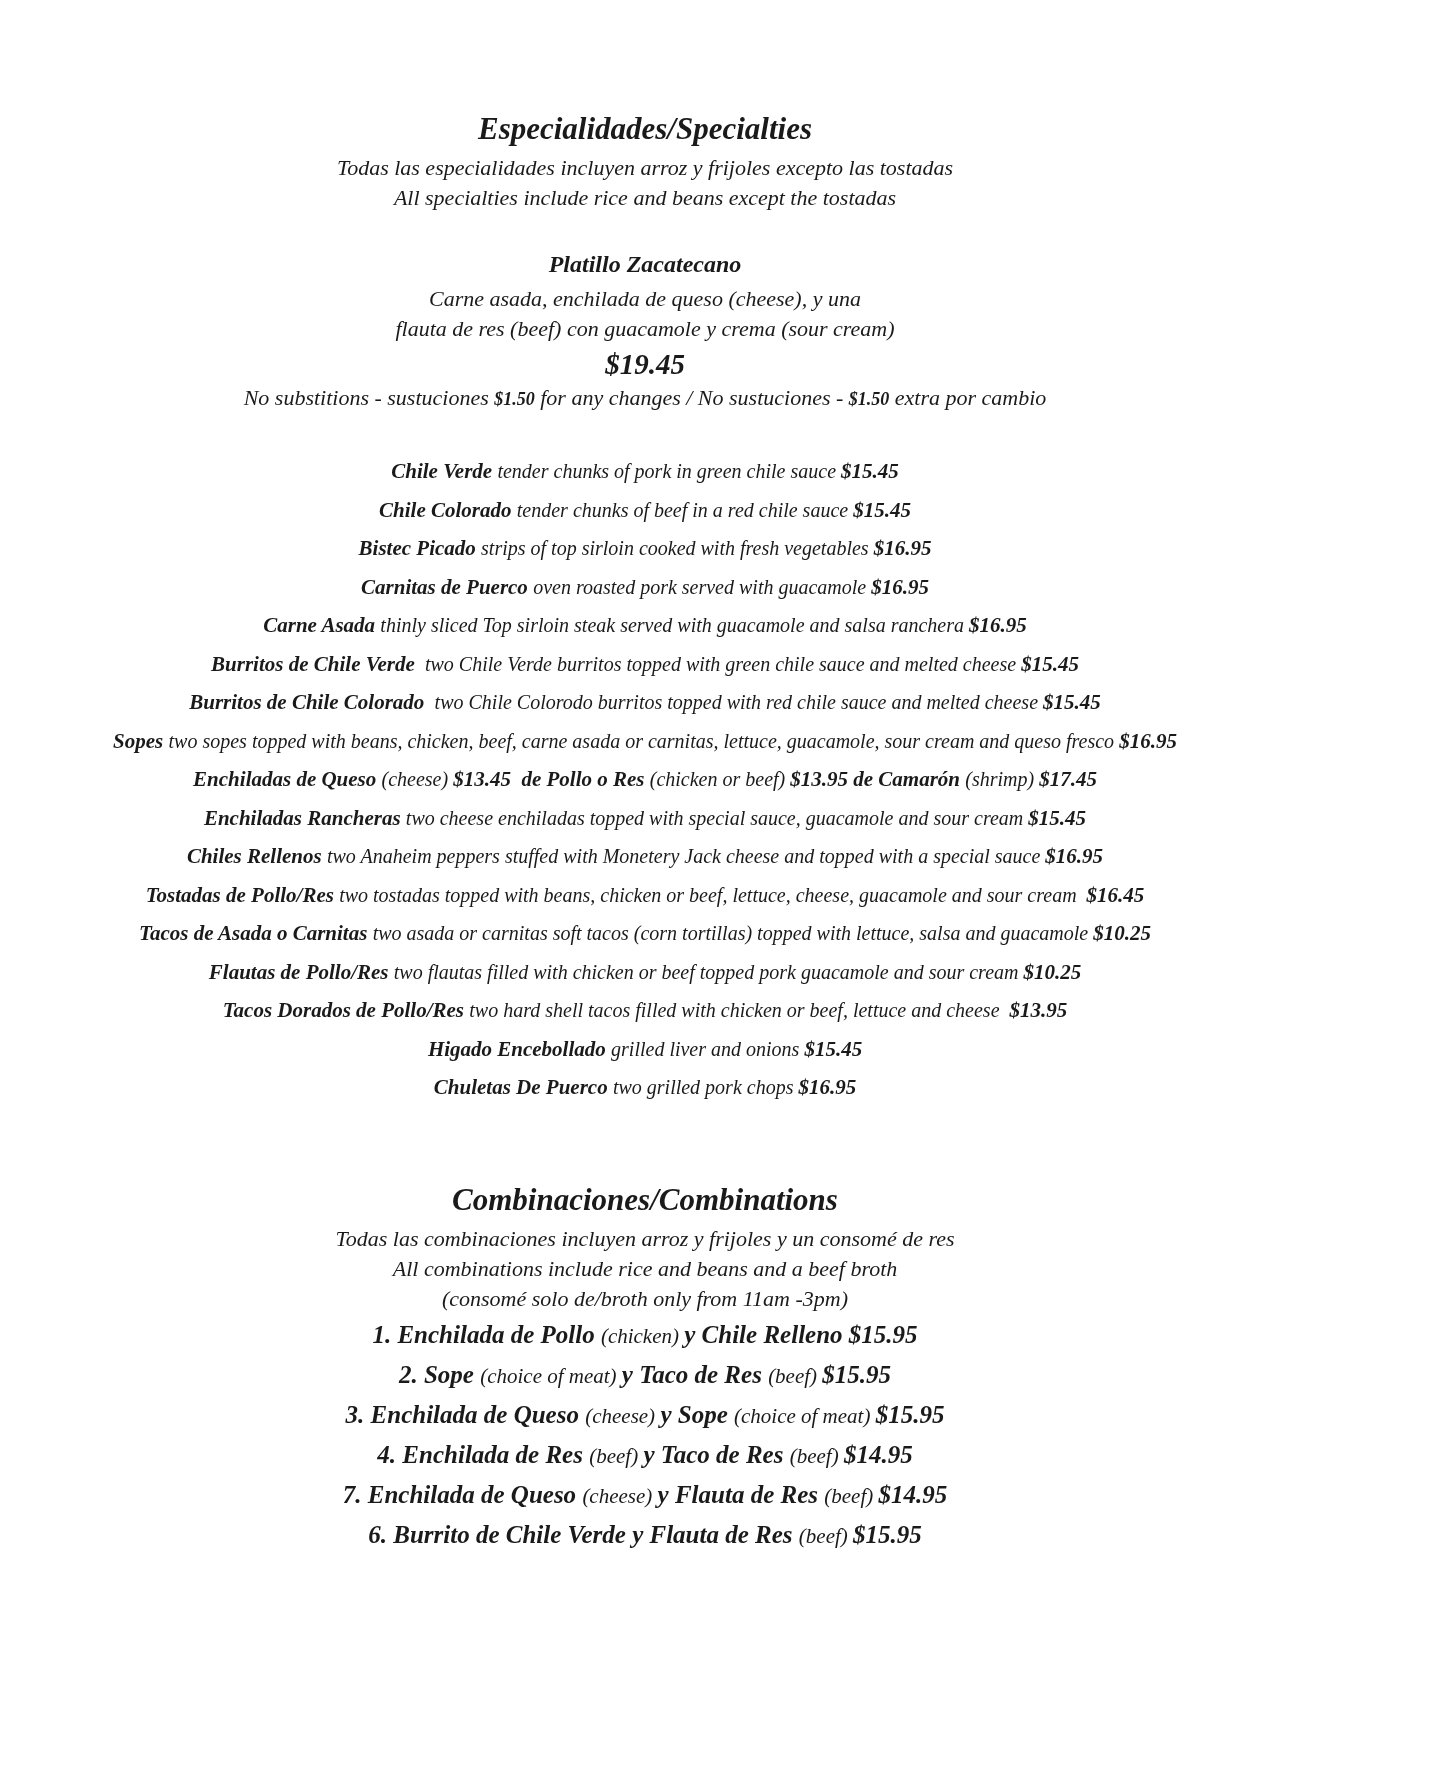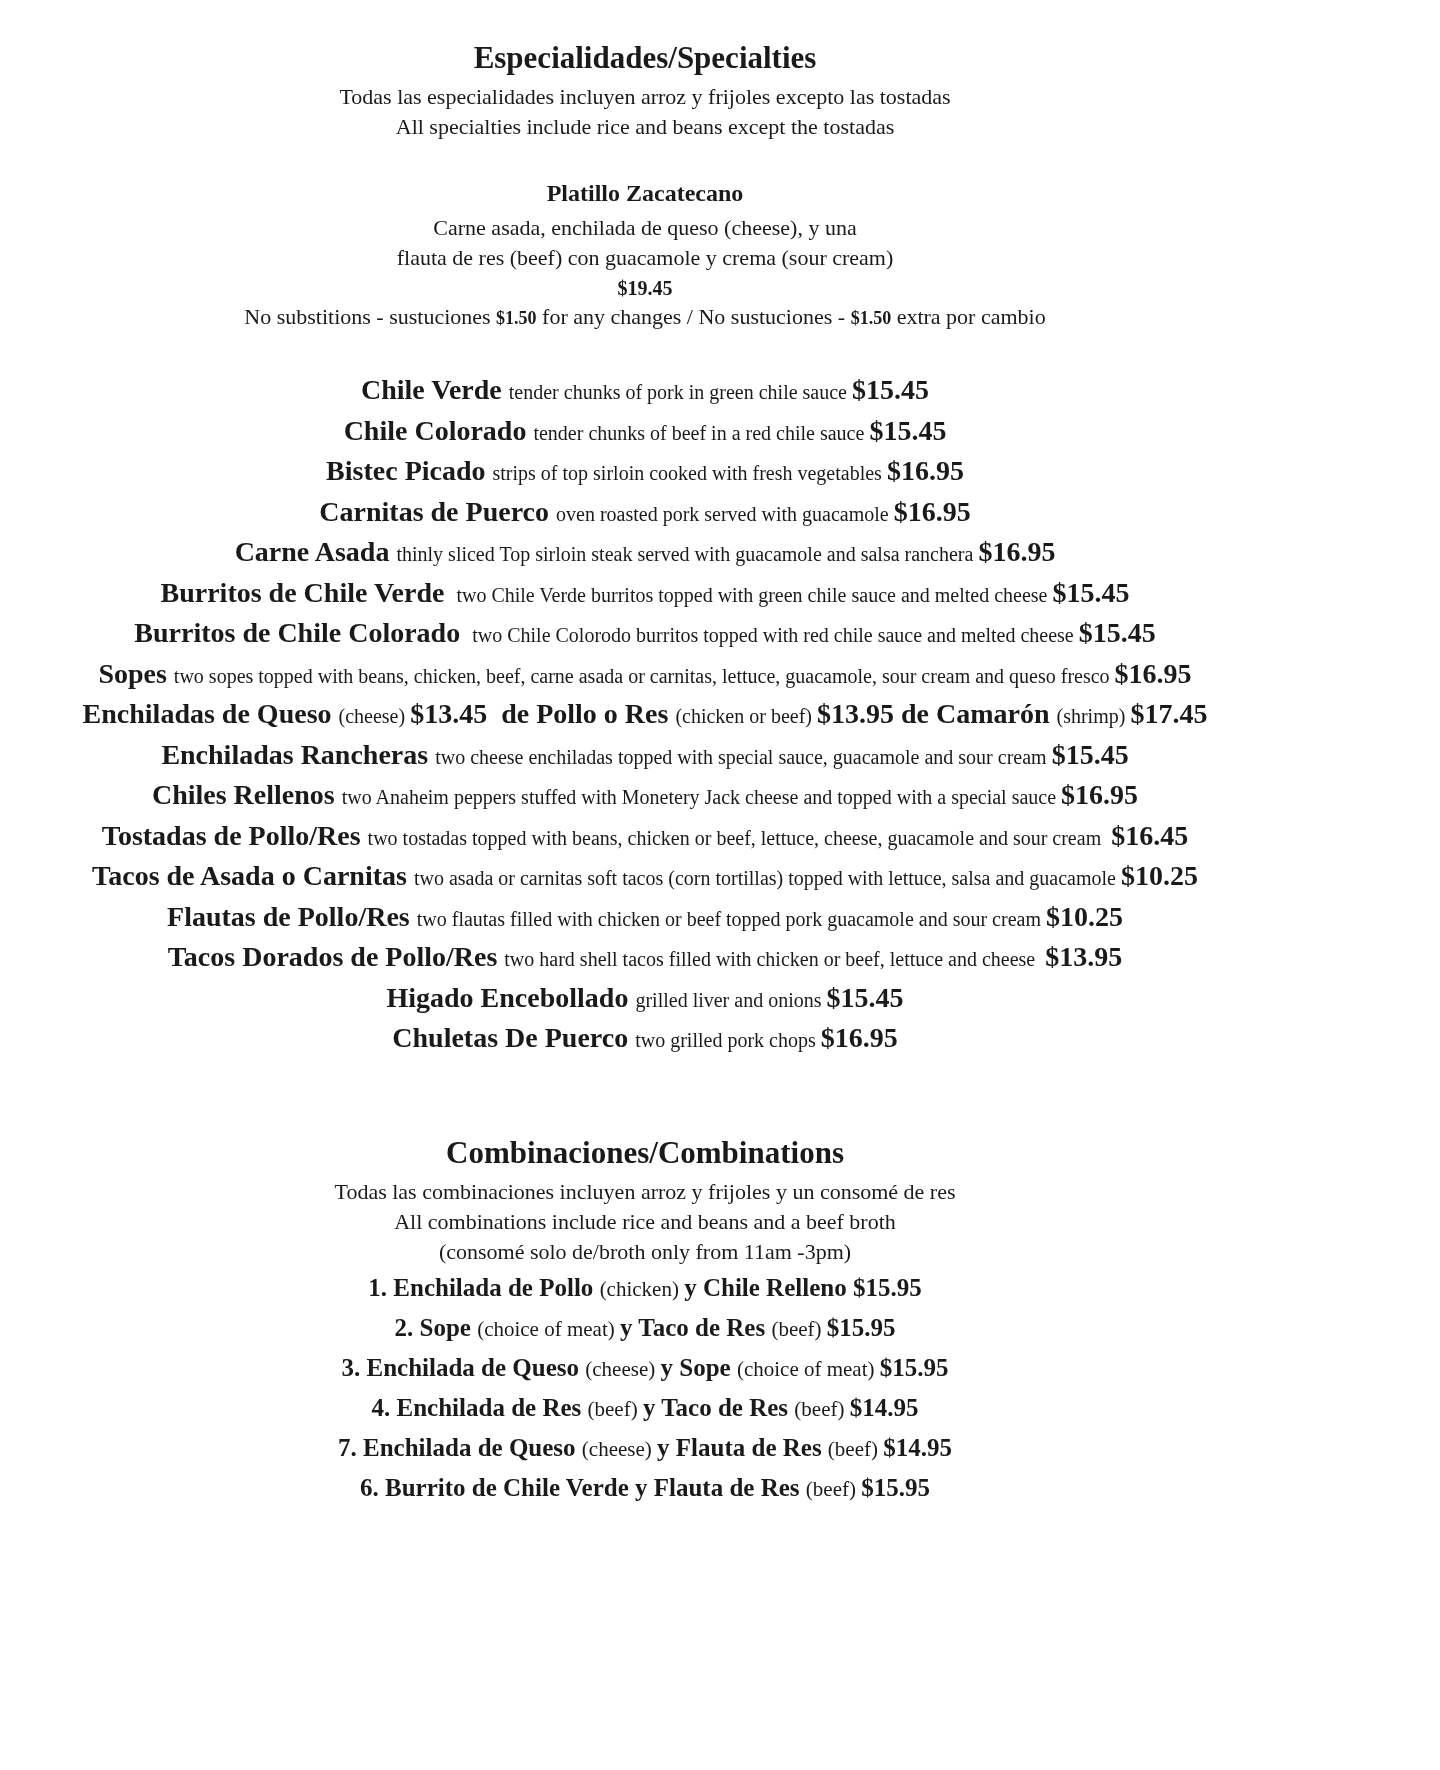--- a/index.html
+++ b/index.html
@@ -10,60 +10,61 @@
   body {
     width: 1440px;
     height: 1770px;
     color: #1a1a1a;
     font-family: "Liberation Serif", "DejaVu Serif", serif;
     overflow: hidden;
   }
   .menu {
     width: 1290px;
     margin: 0;
-    padding-top: 40px;
+    padding-top: 111px;
     text-align: center;
+    font-style: italic;
   }
   .h-title {
     font-size: 31px;
     font-weight: bold;
     margin: 0 0 8px 0;
   }
   .sub {
     font-size: 22px;
     margin: 0 0 4px 0;
   }
   .section-platillo {
     margin-top: 40px;
   }
   .h2-title {
     font-size: 24px;
     font-weight: bold;
     margin: 0 0 8px 0;
   }
   .price-line {
-    font-size: 20px;
+    font-size: 29px;
     font-weight: bold;
     margin: 6px 0 4px 0;
   }
   .note {
     font-size: 22px;
     margin: 2px 0 0 0;
   }
   .note .seg-b { font-size: 18px; font-weight: bold; }
   .note .seg-r { font-size: 22px; }
   .items {
     margin-top: 42px;
   }
   .item {
     margin: 0;
     line-height: 36.5px;
     white-space: nowrap;
   }
-  .item .seg-b { font-size: 28px; font-weight: bold; }
+  .item .seg-b { font-size: 21px; font-weight: bold; }
   .item .seg-r { font-size: 20px; }
   .section-combos-header {
     margin-top: 74px;
   }
   .combos {
   }
   .combo {
     margin: 0;
     line-height: 37px;
     white-space: nowrap;

